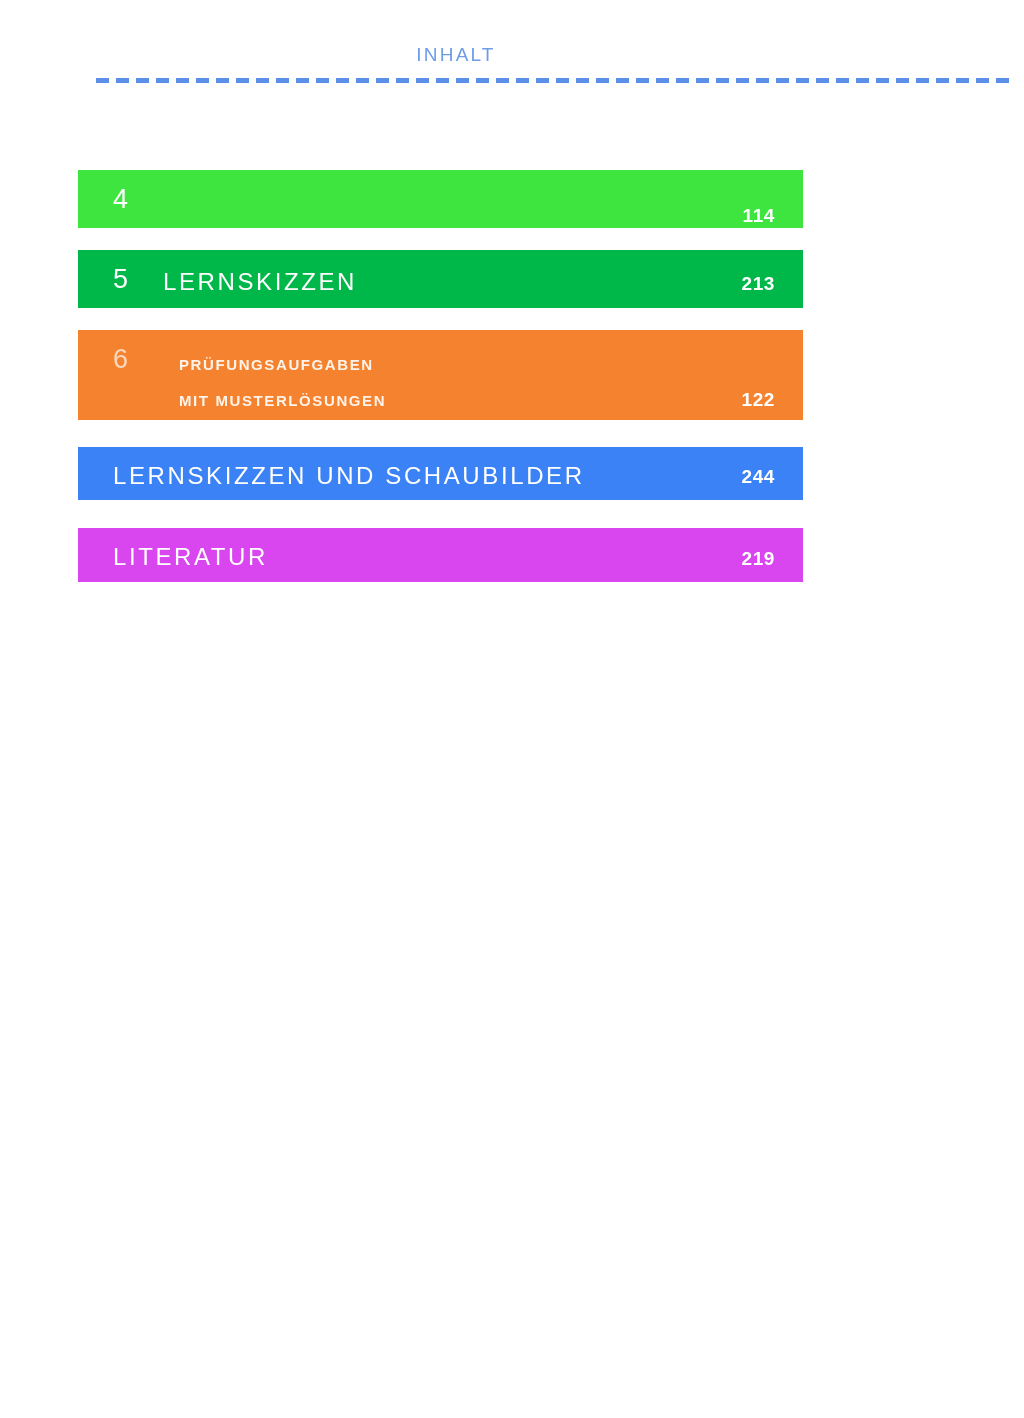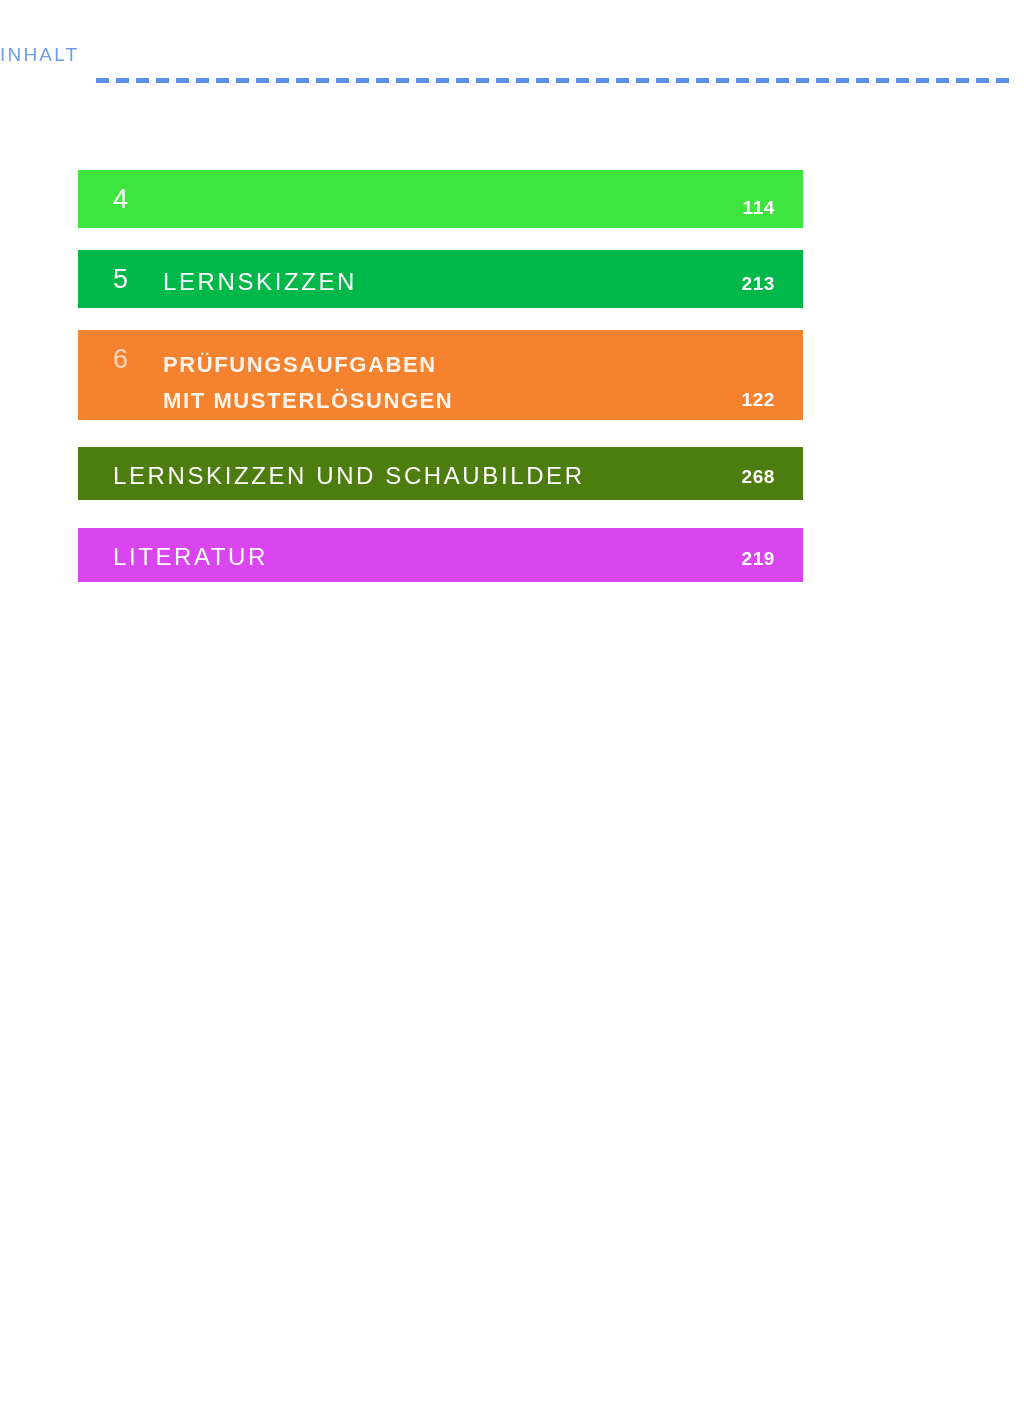--- a/index.html
+++ b/index.html
@@ -21,21 +21,21 @@
     background: #ffffff;
     overflow: hidden;
   }
 
   
   .running-head {
     position: absolute;
     top: 44px;
     left: 0;
     width: 912px;
-    text-align: left;
+    text-align: center;
     font-size: 19px;
     letter-spacing: 2.2px;
     color: #6E9DE8;
     font-weight: 400;
     white-space: nowrap;
   }
 
   .head-rule {
     position: absolute;
     top: 78px;
@@ -93,36 +93,37 @@
     font-size: 19px;
     font-weight: bold;
     letter-spacing: 0.6px;
     line-height: 1;
   }
 
   
   .row-1 { height: 58px; margin-bottom: 22px; background: #3FE53F; }
   .row-1 .num      { top: 16px; }
   .row-1 .label    { top: 17px; }
-  .row-1 .page-no  { top: 28px; text-align: right; }
+  .row-1 .page-no  { top: 36px; text-align: right; }
 
   .row-2 { height: 58px; margin-bottom: 22px; background: #00B74A; }
   .row-2 .num      { top: 16px; }
   .row-2 .label    { top: 17px; }
   .row-2 .page-no  { top: 24px; }
 
   .row-3 { height: 90px; margin-bottom: 27px; background: #F5822E; }
   .row-3 .num      { top: 16px; color: #FBD8BC; }
   .row-3 .label    {
     top: 17px;
-    font-size: 22px;
+    font-size: 15px;
     font-weight: bold;
     letter-spacing: 1.6px;
     line-height: 36px;
     color: #FFF3EA;
+    margin-left: 16px;
   }
   .row-3 .page-no  { top: 60px; }
 
   .row-4 { height: 53px; margin-bottom: 28px; background: #7BA6EF; }
   .row-4 .label    { top: 14px; left: 35px; }
   .row-4 .page-no  { top: 20px; }
 
   .row-5 { height: 54px; background: #7BA6EF; }
   .row-5 .label    { top: 14px; left: 35px; }
   .row-5 .page-no  { top: 21px; }
@@ -149,24 +150,24 @@
       <span class="page-no">213</span>
     </div>
 
     <div class="toc-entry row-3" style="background: rgb(245, 130, 46);">
       <span class="num">6</span>
       <span class="label">PRÜFUNGSAUFGABEN
 MIT MUSTERLÖSUNGEN</span>
       <span class="page-no">122</span>
     </div>
 
-    <div class="toc-entry row-4" style="background: #4d7c0f;">
+    <div class="toc-entry row-4" style="background: #3b82f6;">
       <span class="num"></span>
       <span class="label">LERNSKIZZEN UND SCHAUBILDER</span>
-      <span class="page-no">268</span>
+      <span class="page-no">244</span>
     </div>
 
     <div class="toc-entry row-5" style="background: #d946ef;">
       <span class="num"></span>
       <span class="label">LITERATUR</span>
       <span class="page-no">219</span>
     </div>
 
   </div>
 </div>

